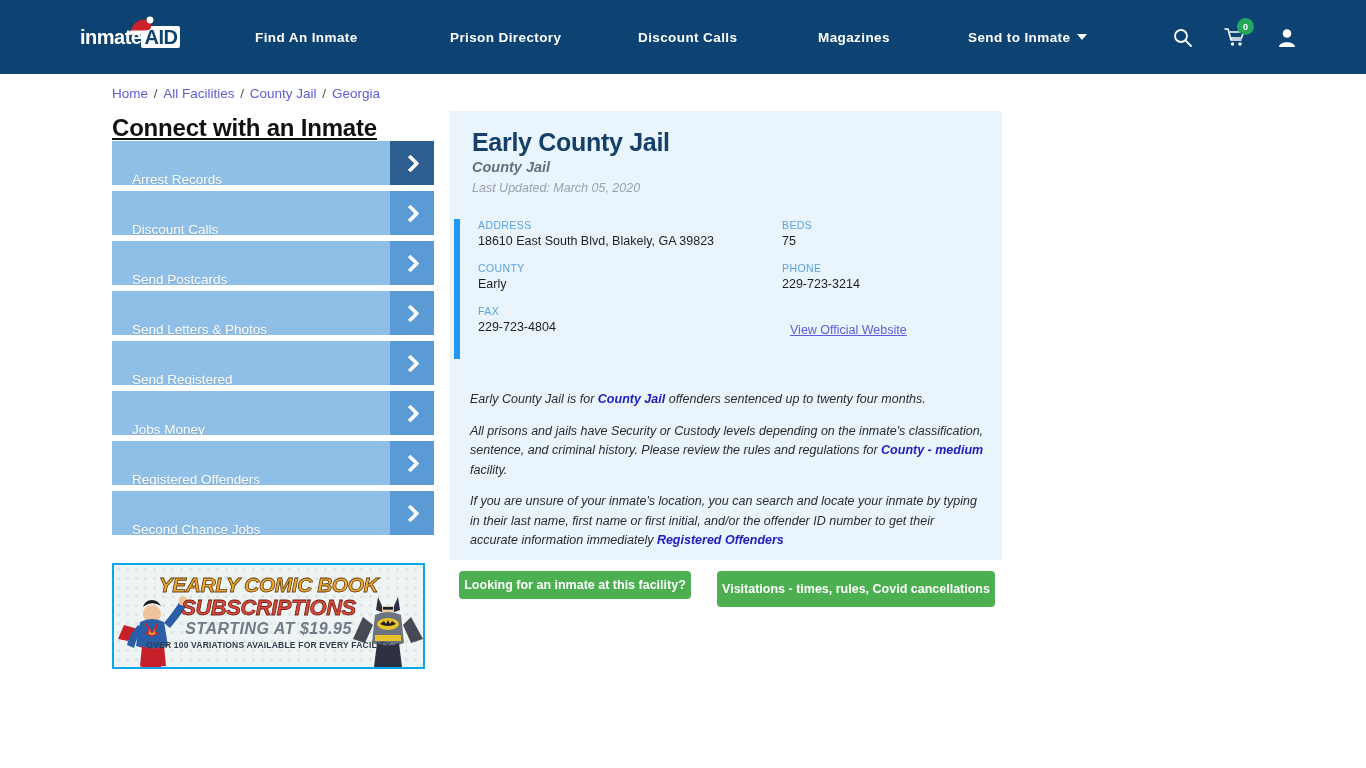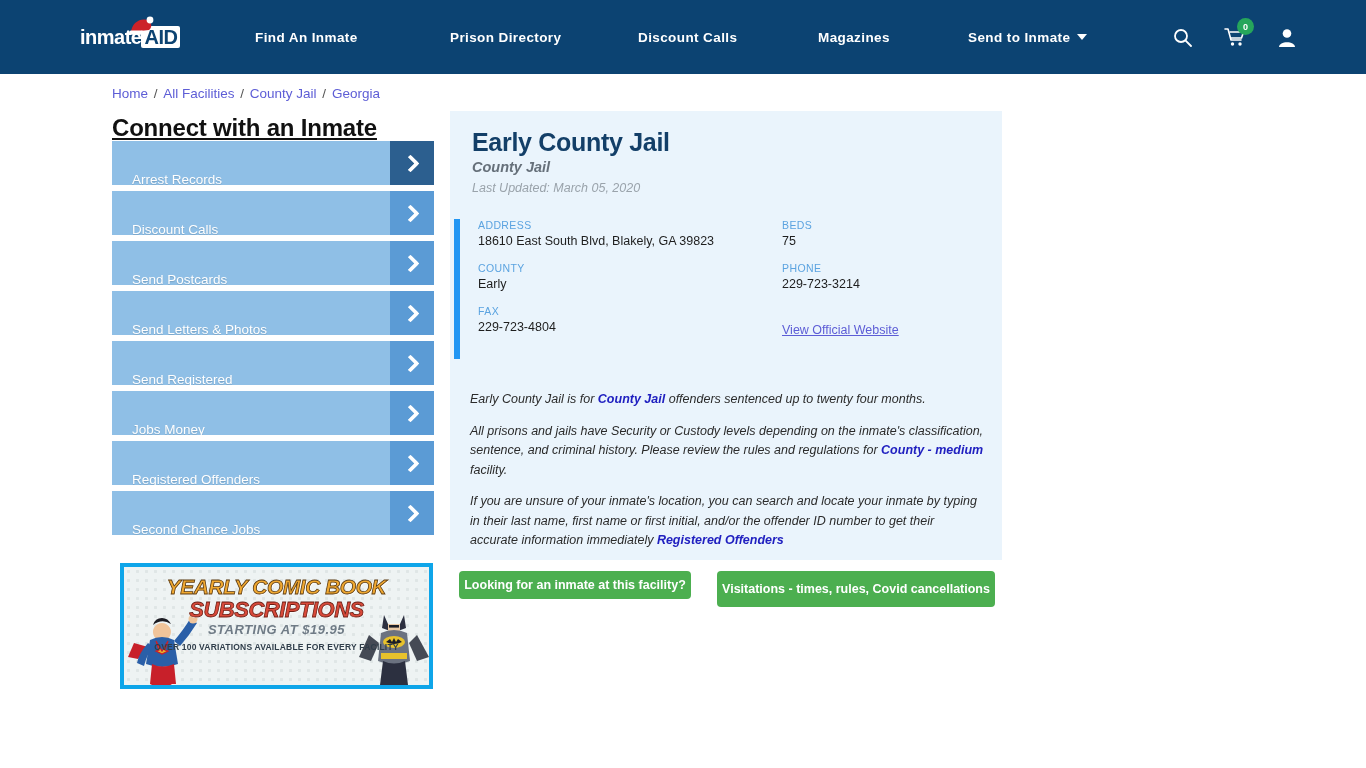--- a/index.html
+++ b/index.html
@@ -94,22 +94,22 @@
     background:#5b9bd5; display:flex; align-items:center; justify-content:center;
   }
   .side-item.active .side-arrow { background:#2c5f8f; }
   .chev {
     width:13px; height:13px; border-top:4px solid #fff; border-right:4px solid #fff;
     transform:rotate(45deg); margin-left:-4px; border-radius:2px;
   }
 
   
   .ad {
-    position:absolute; left:120px; top:563px; width:313px; height:126px;
-    border:4px solid #0ea5e9; background:#eef3f3; overflow:hidden;
+    position:absolute; left:112px; top:563px; width:313px; height:106px;
+    border:2px solid #0ea5e9; background:#eef3f3; overflow:hidden;
   }
   .ad-dots {
     position:absolute; inset:0;
     background-image:radial-gradient(#dfe6e6 1.4px, transparent 1.5px);
     background-size:9px 9px;
   }
   .ad-line1 {
     position:absolute; left:0; right:0; top:8px; text-align:center;
     font-size:21px; font-weight:bold; font-style:italic;
     letter-spacing:-0.5px; color:#f0a830;
@@ -118,21 +118,21 @@
   }
   .ad-line2 {
     position:absolute; left:0; right:0; top:30px; text-align:center;
     font-size:22px; font-weight:bold; font-style:italic;
     letter-spacing:-0.5px; color:#d94a3a;
     -webkit-text-stroke:0.8px #6a1c12;
     text-shadow:1px 1px 0 #fff;
   }
   .ad-line3 {
     position:absolute; left:0; right:0; top:55px; text-align:center;
-    font-size:13px; font-weight:bold; font-style:italic;
+    font-size:16px; font-weight:bold; font-style:italic;
     color:#6f7b86; letter-spacing:0.5px;
   }
   .ad-line4 {
     position:absolute; left:0; right:0; top:75px; text-align:center;
     font-size:8.5px; font-weight:bold; color:#2f3d4a; letter-spacing:0.2px;
   }
   .hero-l { position:absolute; left:2px; bottom:0; width:74px; height:72px; }
   .hero-r { position:absolute; right:0px; bottom:0; width:70px; height:76px; }
 
   
@@ -163,21 +163,21 @@
   .detail-grid {
     position:absolute; left:24px; top:0; width:520px;
   }
   .dcol { position:absolute; top:0; width:280px; }
   .dcol.left { left:0; }
   .dcol.right { left:304px; }
   .dfield { margin-bottom:14px; }
   .dlabel { font-size:10.5px; color:#5ba3e0; letter-spacing:0.4px; margin-bottom:3px; }
   .dvalue { font-size:12.5px; color:#1e1e1e; }
   .dlink {
-    font-size:12.5px; color:#5d5dd6; text-decoration:underline; cursor:pointer;
+    font-size:12.5px; color:#5d5dd6; text-decoration:underline; cursor:pointer;margin-left:8px;
   }
 
   .copy { position:absolute; left:470px; top:390px; width:515px; }
   .copy p {
     margin:0 0 12px 0; font-size:12.5px; font-style:italic;
     color:#2b2b2b; line-height:19.5px;
   }
   .copy b { color:#2020c0; font-weight:bold; }
 
   

